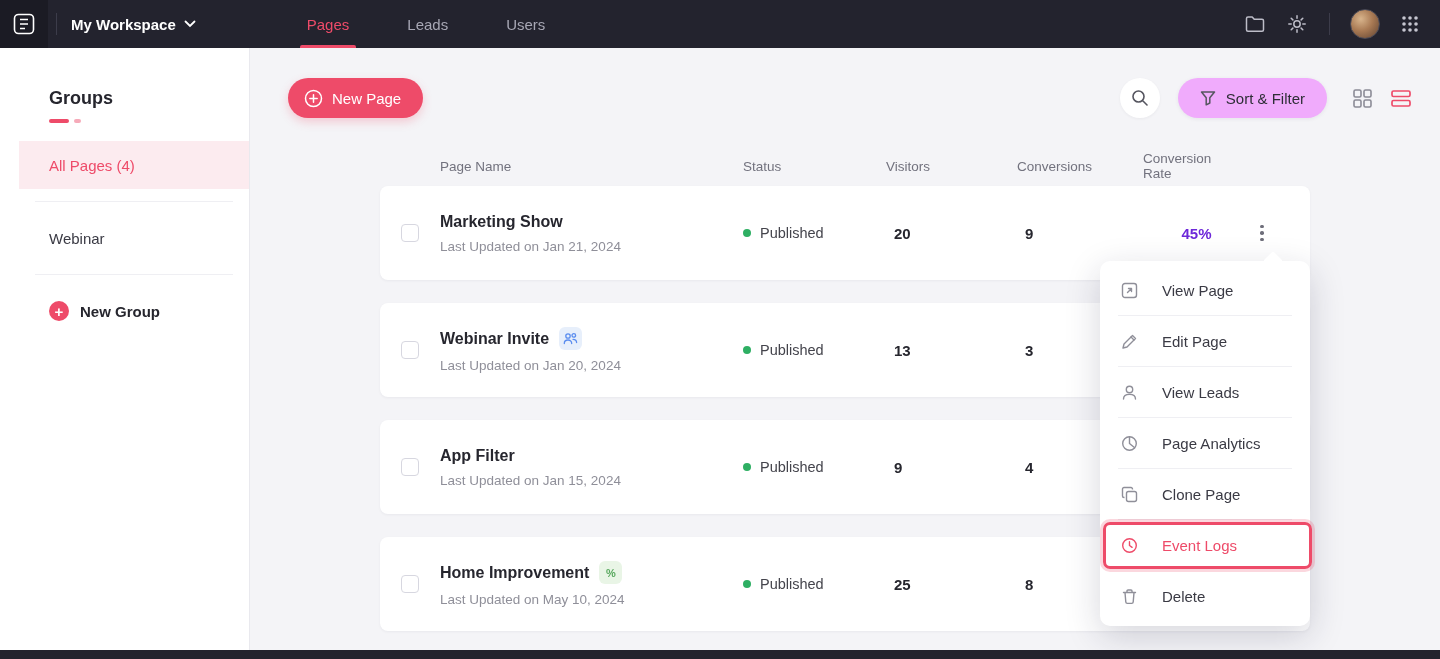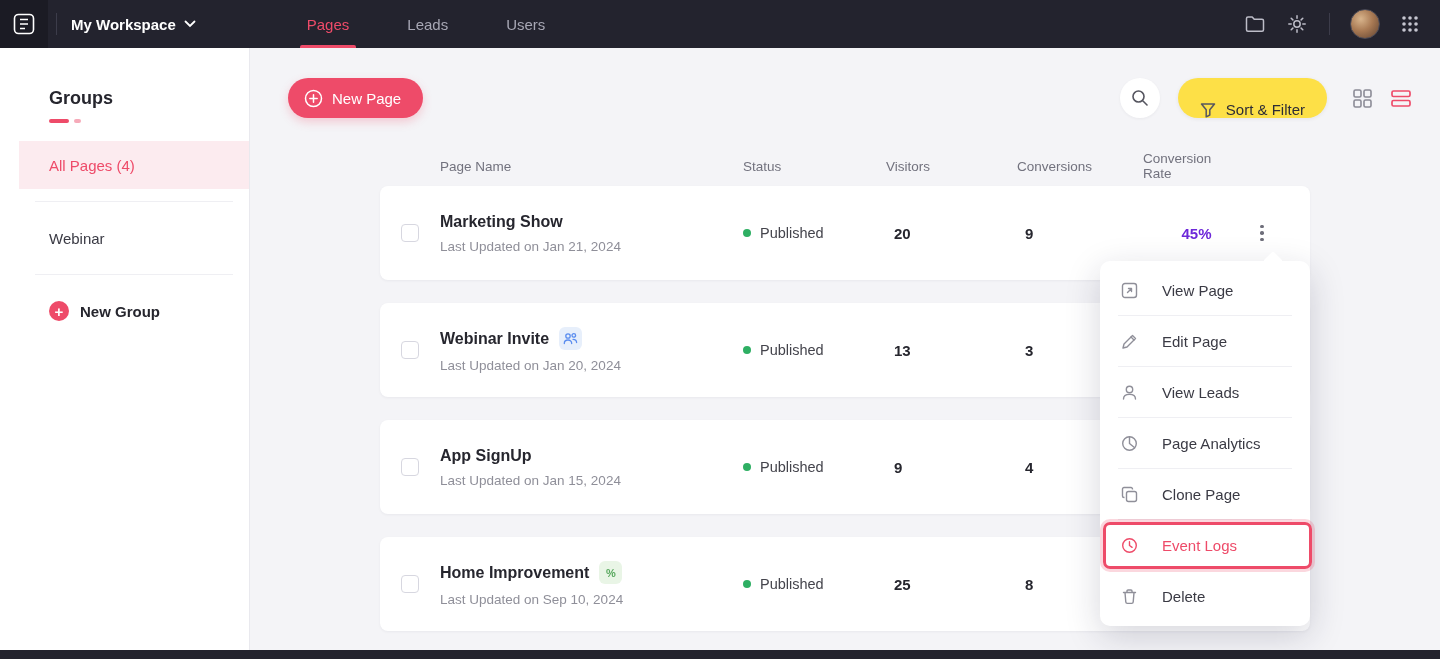--- a/index.html
+++ b/index.html
@@ -31,21 +31,21 @@
   .new-group { display:flex; align-items:center; gap:11px; margin:26px 0 0 30px; cursor:pointer; }
   .plus-circle { width:20px; height:20px; border-radius:50%; background:#ee4b69; color:#fff; display:flex; align-items:center; justify-content:center; font-size:15px; font-weight:700; line-height:1; }
   .new-group-label { font-size:15px; font-weight:700; color:#26262e; }
 
   
   .main { position:absolute; top:48px; left:250px; right:0; bottom:9px; background:#f4f4f7; }
   .toolbar { position:absolute; left:38px; right:28px; top:30px; height:40px; display:flex; align-items:center; }
   .btn-newpage { height:40px; padding:0 22px 0 16px; border-radius:20px; background:#ee4b69; color:#fff; font-size:15px; font-weight:500; display:flex; align-items:center; gap:9px; border:none; cursor:pointer; box-shadow:0 4px 10px rgba(238,75,105,.25); }
   .toolbar-right { margin-left:auto; display:flex; align-items:center; gap:18px; }
   .search-btn { width:40px; height:40px; border-radius:50%; background:#ffffff; display:flex; align-items:center; justify-content:center; cursor:pointer; box-shadow:0 1px 3px rgba(30,30,50,.05); }
-  .btn-sortfilter { height:40px; padding:0 22px; border-radius:20px; background:#fde047; color:#2d2d36; font-size:15px; display:flex; align-items:flex-end; gap:10px; border:none; cursor:pointer; box-shadow:0 1px 4px rgba(30,30,50,.07); }
+  .btn-sortfilter { height:40px; padding:0 22px; border-radius:20px; background:#f0abfc; color:#2d2d36; font-size:15px; display:flex; align-items:center; gap:10px; border:none; cursor:pointer; box-shadow:0 1px 4px rgba(30,30,50,.07); }
   .view-toggle { display:flex; align-items:center; gap:17px; margin-left:6px; }
   .view-btn { width:22px; height:22px; display:flex; align-items:center; justify-content:center; cursor:pointer; }
 
   
   .table-wrap { position:absolute; left:130px; top:98px; width:930px; }
   .grid-cols { display:grid; grid-template-columns:60px 303px 143px 131px 126px 107px 60px; align-items:center; }
   .thead { height:40px; color:#72727e; font-size:13.5px; }
   .thead .hd { padding-right:8px; }
   .row-card { background:#ffffff; border-radius:8px; height:94px; margin-bottom:23px; box-shadow:0 1px 3px rgba(25,25,50,.05); }
   .cell-check { padding-left:21px; }
@@ -269,21 +269,21 @@
             <i></i>
           </div>
       </div>
 
       <div class="row-card grid-cols">
         <div class="cell-check">
             <div class="checkbox"></div>
           </div>
         <div class="cell-name">
           <div class="pname">
-              <span>App SignUp</span>
+              <span>App Filter</span>
             </div>
           <div class="pupdated">Last Updated on Jan 15, 2024</div>
         </div>
         <div class="cell-status">
             <span class="status-dot"></span>
             <span>Published</span>
           </div>
         <div class="cell-num">9</div>
         <div class="cell-num">4</div>
         <div class="cell-rate"></div>
@@ -298,21 +298,21 @@
         <div class="cell-check">
             <div class="checkbox"></div>
           </div>
         <div class="cell-name">
           <div class="pname">
             <span>Home Improvement</span>
             <span class="badge badge-green">
                 <span>%</span>
               </span>
           </div>
-          <div class="pupdated">Last Updated on Sep 10, 2024</div>
+          <div class="pupdated">Last Updated on May 10, 2024</div>
         </div>
         <div class="cell-status">
             <span class="status-dot"></span>
             <span>Published</span>
           </div>
         <div class="cell-num">25</div>
         <div class="cell-num">8</div>
         <div class="cell-rate"></div>
         <div class="kebab">
             <i></i>

